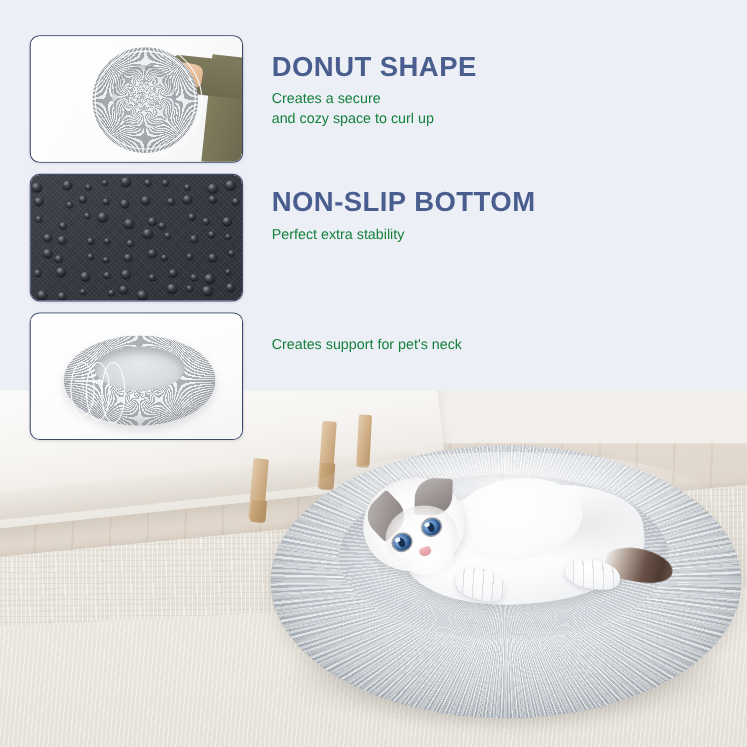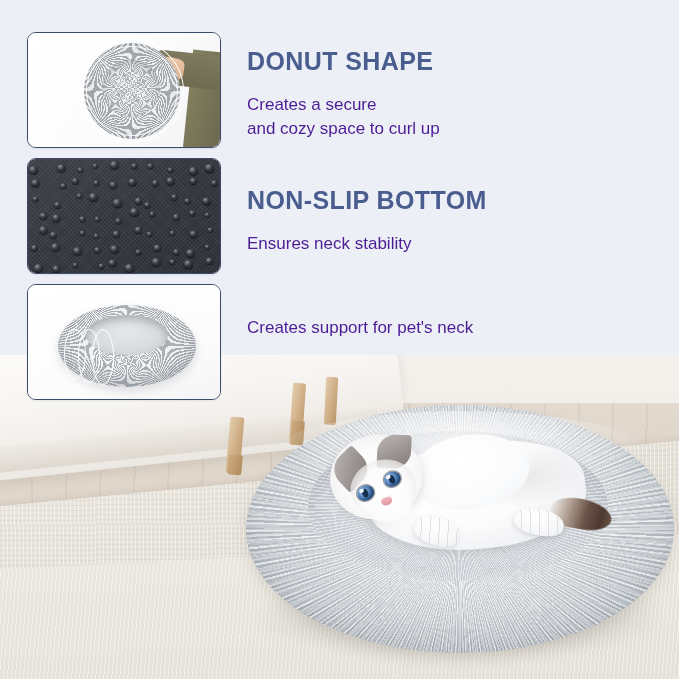--- a/index.html
+++ b/index.html
@@ -330,35 +330,35 @@
     position: absolute; border: 1.4px solid rgba(255,255,255,.95);
     border-radius: 50%;
     background: transparent;
   }
   .t3-arc.a1 { left: 36px; top: 44px; width: 22px; height: 50px; }
   .t3-arc.a2 { left: 50px; top: 44px; width: 22px; height: 54px; }
   .t3-arc.a3 { left: 64px; top: 44px; width: 22px; height: 56px; }
 
   .feature-text { position: absolute; }
   .feature-text.f1 { left: 247px; top: 47px; }
-  .feature-text.f2 { left: 247px; top: 186px; }
+  .feature-text.f2 { left: 247px; top: 170px; }
   .feature-text.f3 { left: 247px; top: 299px; }
   .f-title {
     font-size: 25px;
     font-weight: bold;
     color: #4a5d8f;
     letter-spacing: .4px;
     line-height: 1.15;
     white-space: nowrap;
   }
   .f-sub {
-    font-size: 17px;
-    color: #4c1d95;
+    font-size: 13px;
+    color: #15803d;
     line-height: 1.42;
-    margin-top: 17px;
+    margin-top: 5px;
     white-space: pre-line;
   }
 </style>
 </head>
 <body>
 
 <div id="page">
 
   <div class="scene">
     <div class="floor"></div>
@@ -503,21 +503,21 @@
         <div class="dot" style="left: 98.0953px; top: 105.787px; transform: scale(1.31);"></div>
         <div class="dot" style="left: 125.035px; top: 99.8006px; transform: scale(1.31);"></div>
         <div class="dot" style="left: 140.658px; top: 100.418px; transform: scale(0.84);"></div>
         <div class="dot" style="left: 157.411px; top: 102.101px; transform: scale(1.34);"></div>
         <div class="dot" style="left: 177.62px; top: 98.7538px; transform: scale(1.09);"></div>
       </div>
   </div>
 
   <div class="feature-text f2">
     <div class="f-title">NON-SLIP BOTTOM</div>
-    <div class="f-sub">Ensures neck stability</div>
+    <div class="f-sub">Perfect extra stability</div>
   </div>
 
   <div class="thumb t3">
     <div class="t3-bg"></div>
     <div class="t3-bed">
       <div class="t3-bed-in"></div>
     </div>
     <div class="t3-arc a1"></div>
     <div class="t3-arc a2"></div>
     <div class="t3-arc a3"></div>

